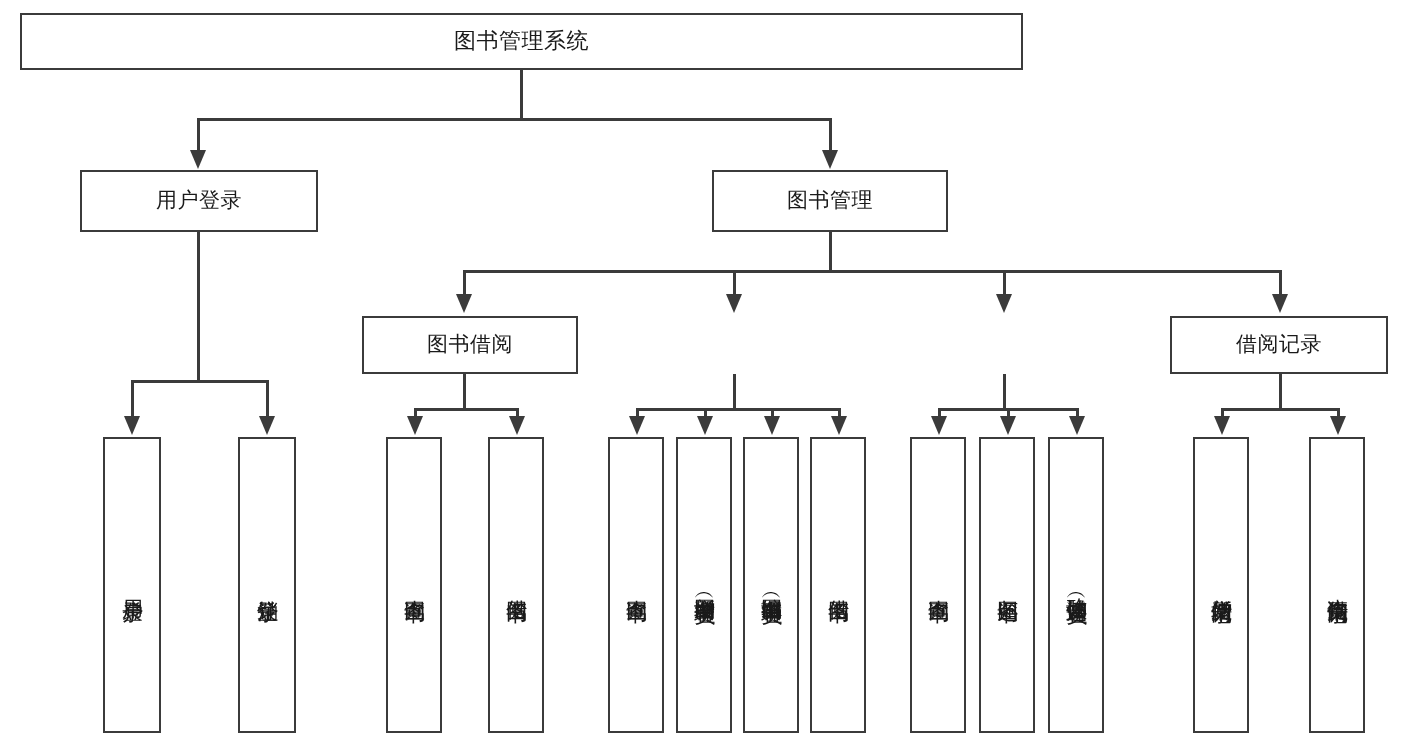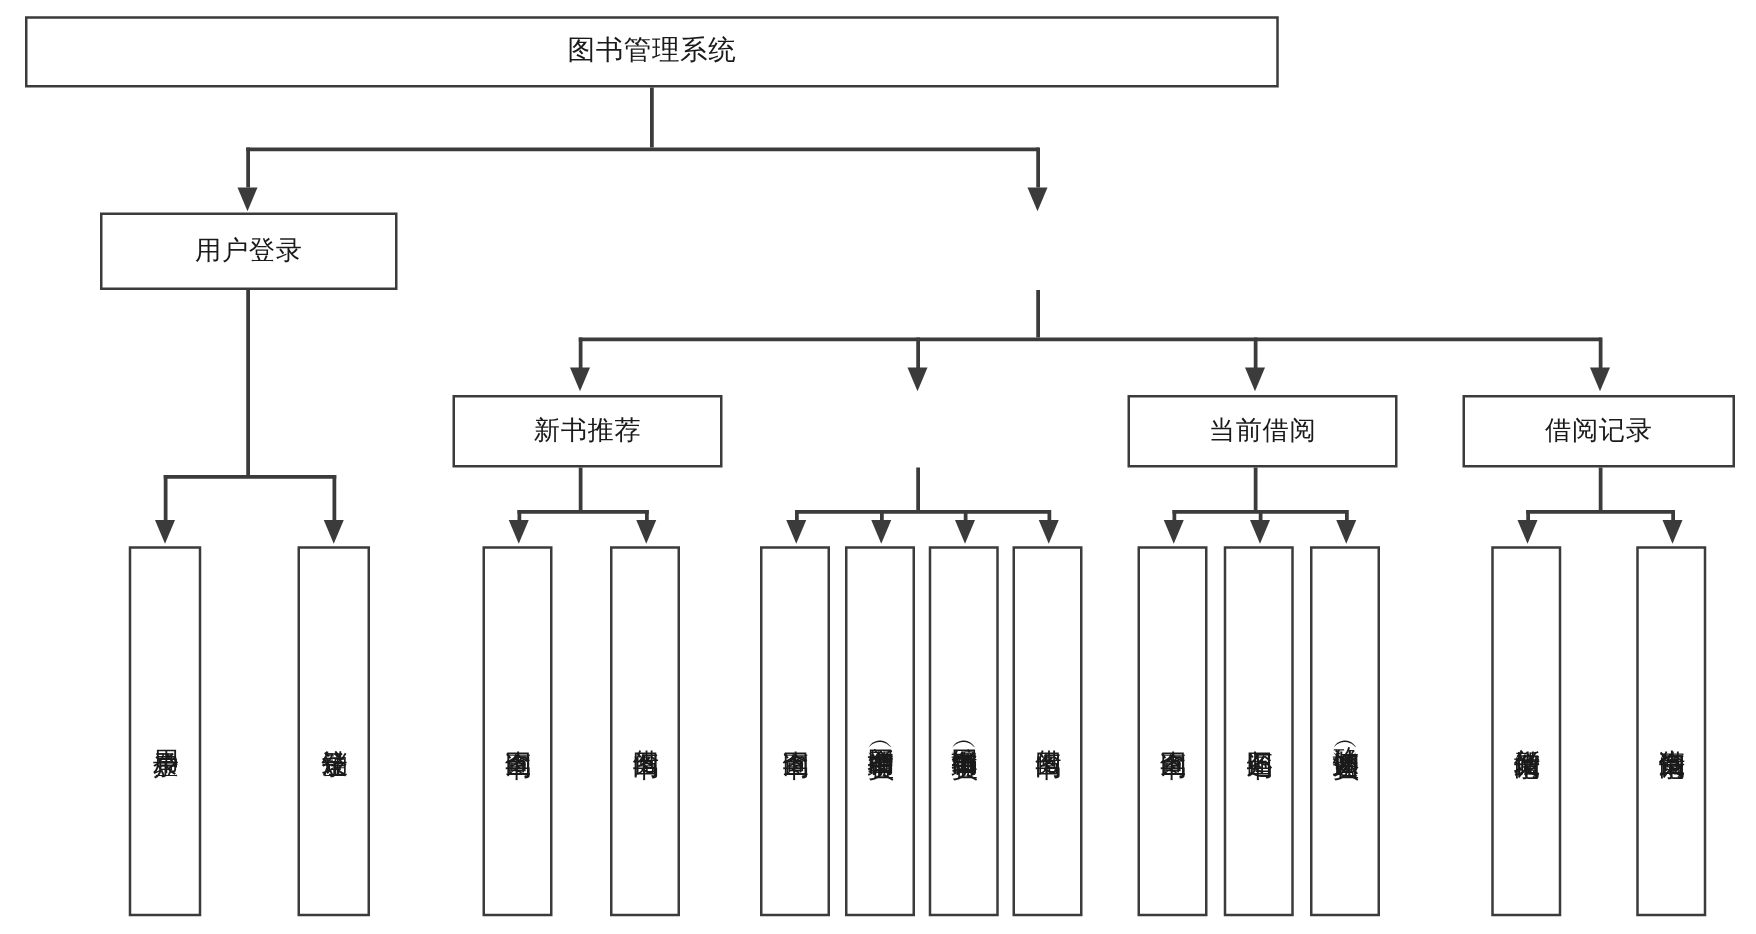--- a/index.html
+++ b/index.html
@@ -96,44 +96,44 @@
   <div class="hline" style="left:197px; top:118px; width:634px;"></div>
   <div class="vline" style="left:197px; top:118px; height:32px;"></div>
   <div class="vline" style="left:829px; top:118px; height:32px;"></div>
   <div class="arrow" style="left:190px; top:150px;"></div>
   <div class="arrow" style="left:822px; top:150px;"></div>
 
   <div class="node" style="left:80px; top:170px; width:238px; height:62px;">
     <span class="lbl">用户登录</span>
   </div>
 
+  <div class="node" style="left:712px; top:170px; width:236px; height:62px;">
+    <span class="lbl">图书管理</span>
+  </div>
 
   <div class="vline" style="left:197px; top:232px; height:148px;"></div>
   <div class="hline" style="left:131px; top:380px; width:138px;"></div>
   <div class="vline" style="left:131px; top:380px; height:38px;"></div>
   <div class="vline" style="left:266px; top:380px; height:38px;"></div>
   <div class="arrow" style="left:124px; top:416px;"></div>
   <div class="arrow" style="left:259px; top:416px;"></div>
 
   <div class="vline" style="left:829px; top:232px; height:38px;"></div>
   <div class="hline" style="left:463px; top:270px; width:818px;"></div>
   <div class="vline" style="left:463px; top:270px; height:26px;"></div>
   <div class="vline" style="left:733px; top:270px; height:26px;"></div>
   <div class="vline" style="left:1003px; top:270px; height:26px;"></div>
   <div class="vline" style="left:1279px; top:270px; height:26px;"></div>
   <div class="arrow" style="left:456px; top:294px;"></div>
   <div class="arrow" style="left:726px; top:294px;"></div>
   <div class="arrow" style="left:996px; top:294px;"></div>
   <div class="arrow" style="left:1272px; top:294px;"></div>
 
   <div class="node" style="left:362px; top:316px; width:216px; height:58px;">
-    <span class="lbl">新书推荐</span>
-  </div>
-  <div class="node" style="left:902px; top:316px; width:216px; height:58px;">
-    <span class="lbl">当前借阅</span>
+    <span class="lbl">图书借阅</span>
   </div>
   <div class="node" style="left:1170px; top:316px; width:218px; height:58px;">
     <span class="lbl">借阅记录</span>
   </div>
 
   <div class="vline" style="left:463px; top:374px; height:34px;"></div>
   <div class="hline" style="left:414px; top:408px; width:105px;"></div>
   <div class="vline" style="left:414px; top:408px; height:10px;"></div>
   <div class="vline" style="left:516px; top:408px; height:10px;"></div>
   <div class="arrow" style="left:407px; top:416px;"></div>

